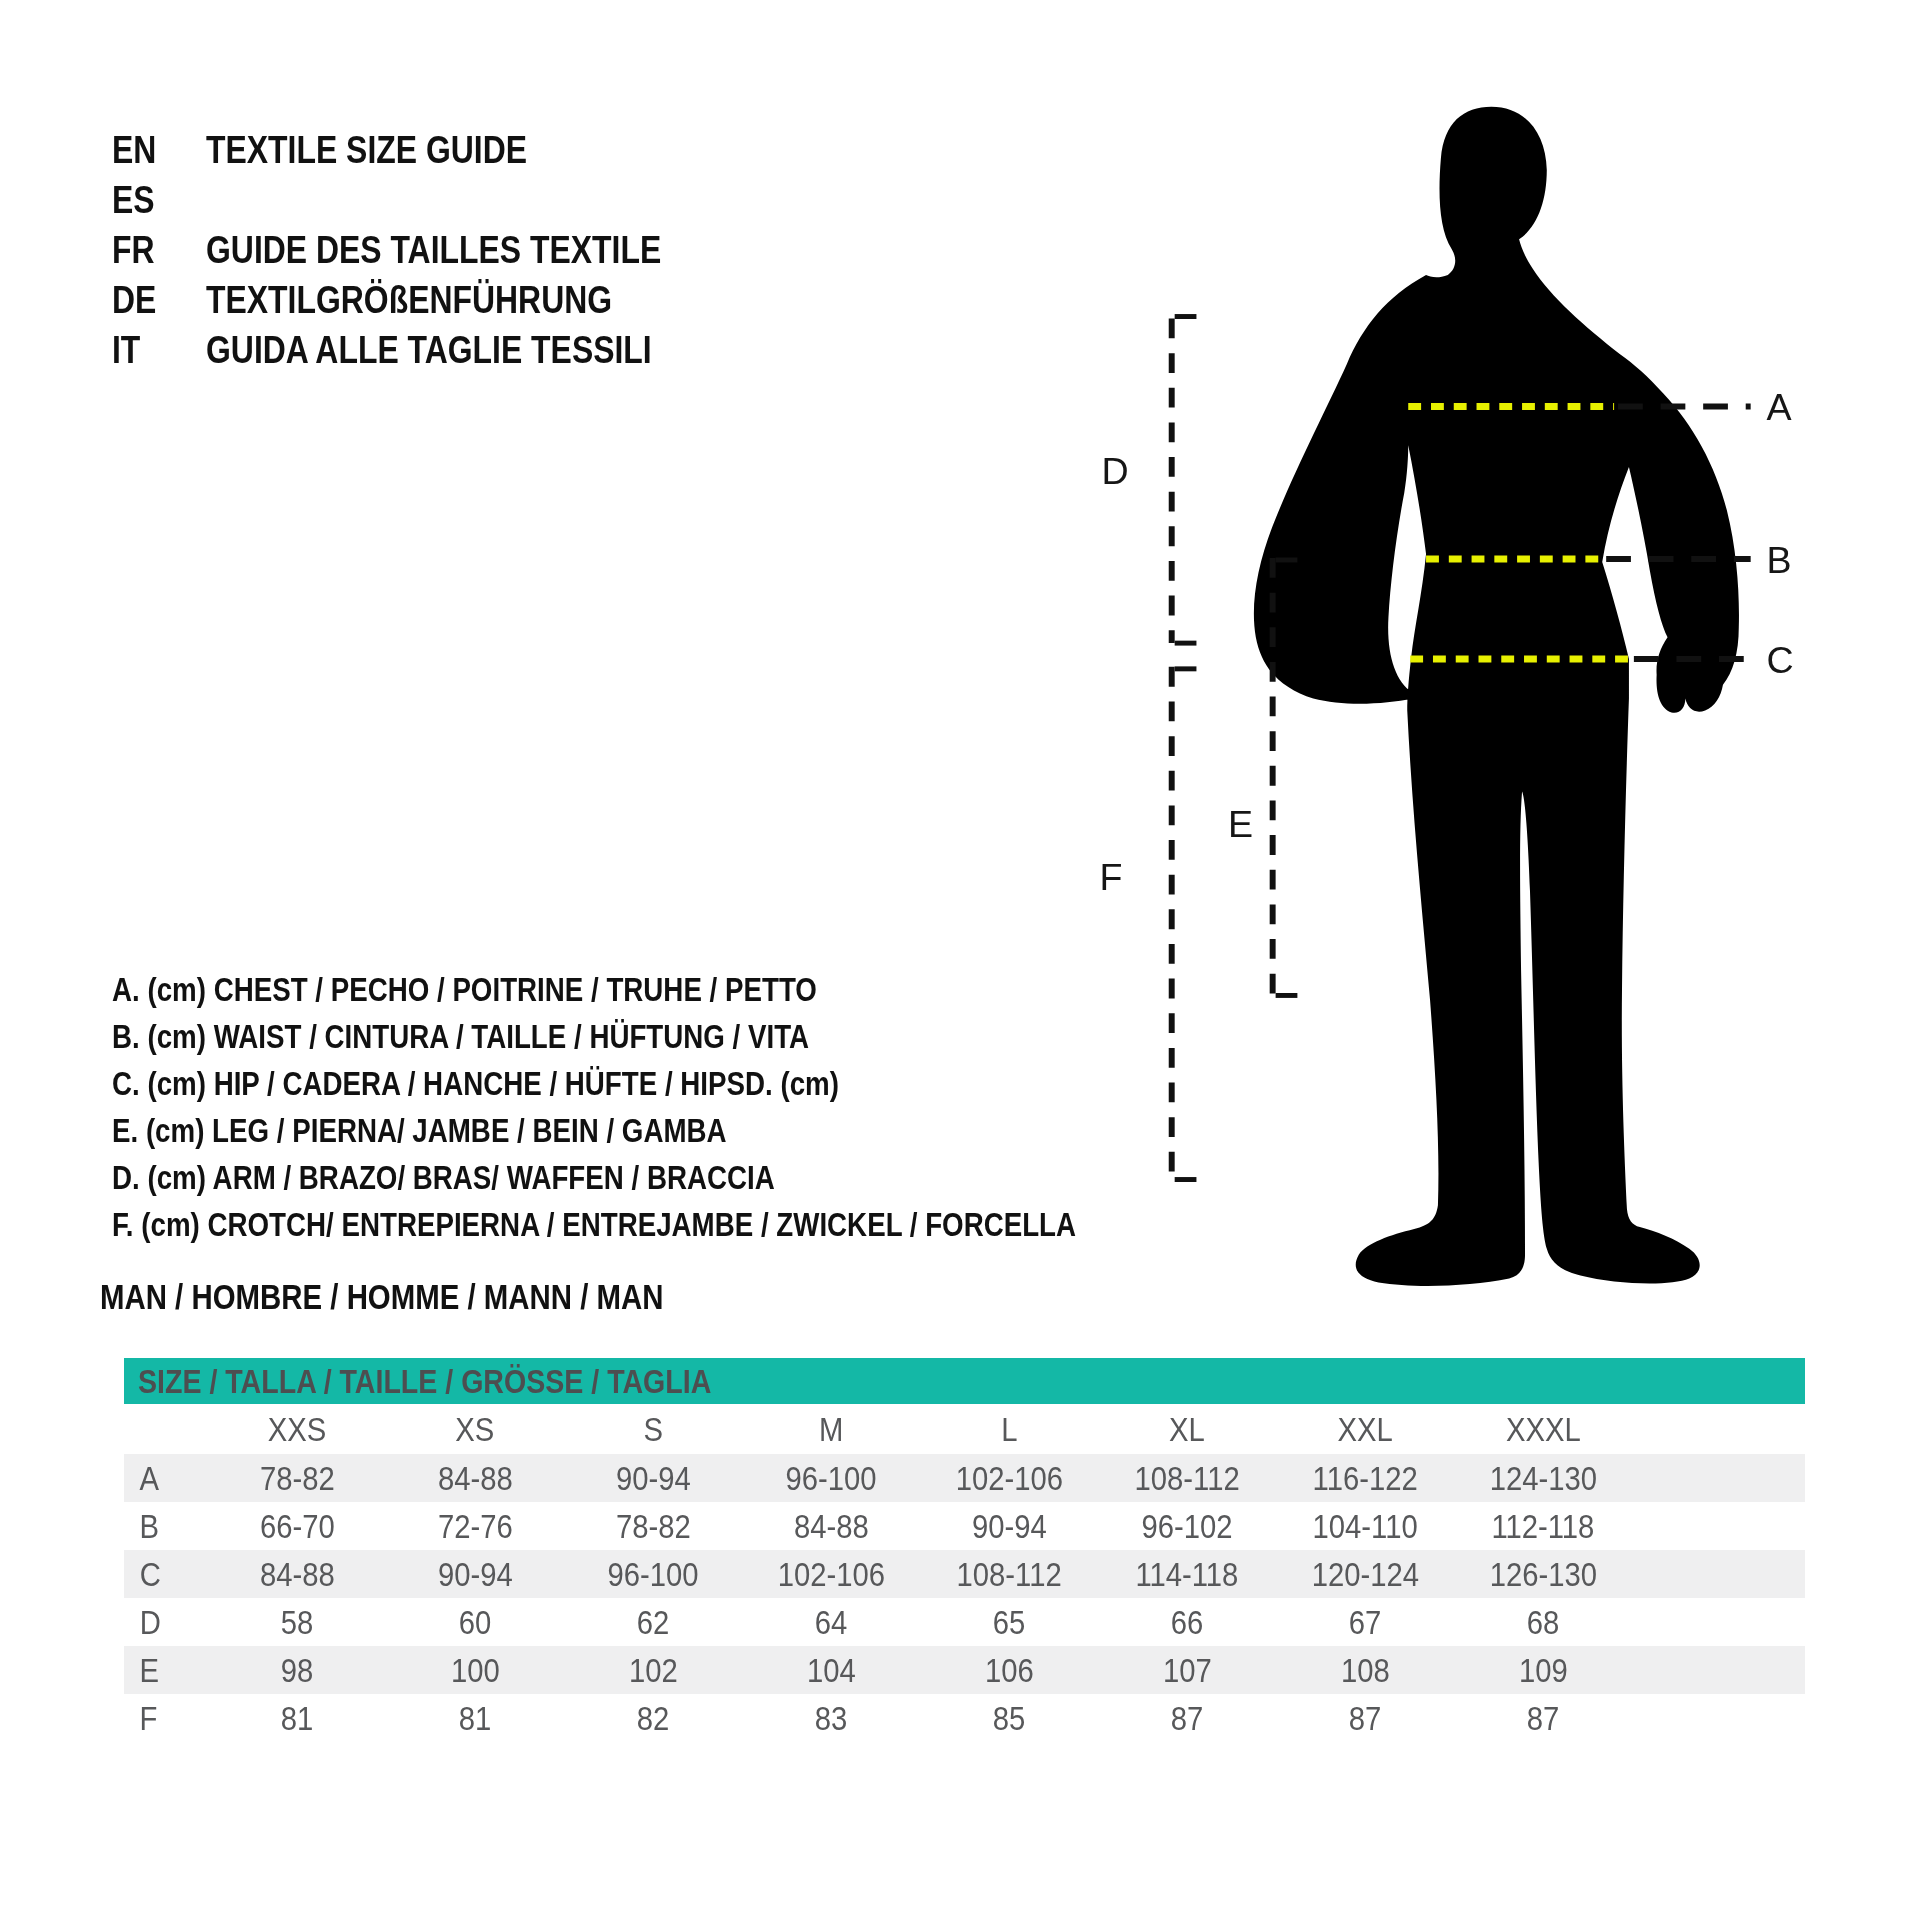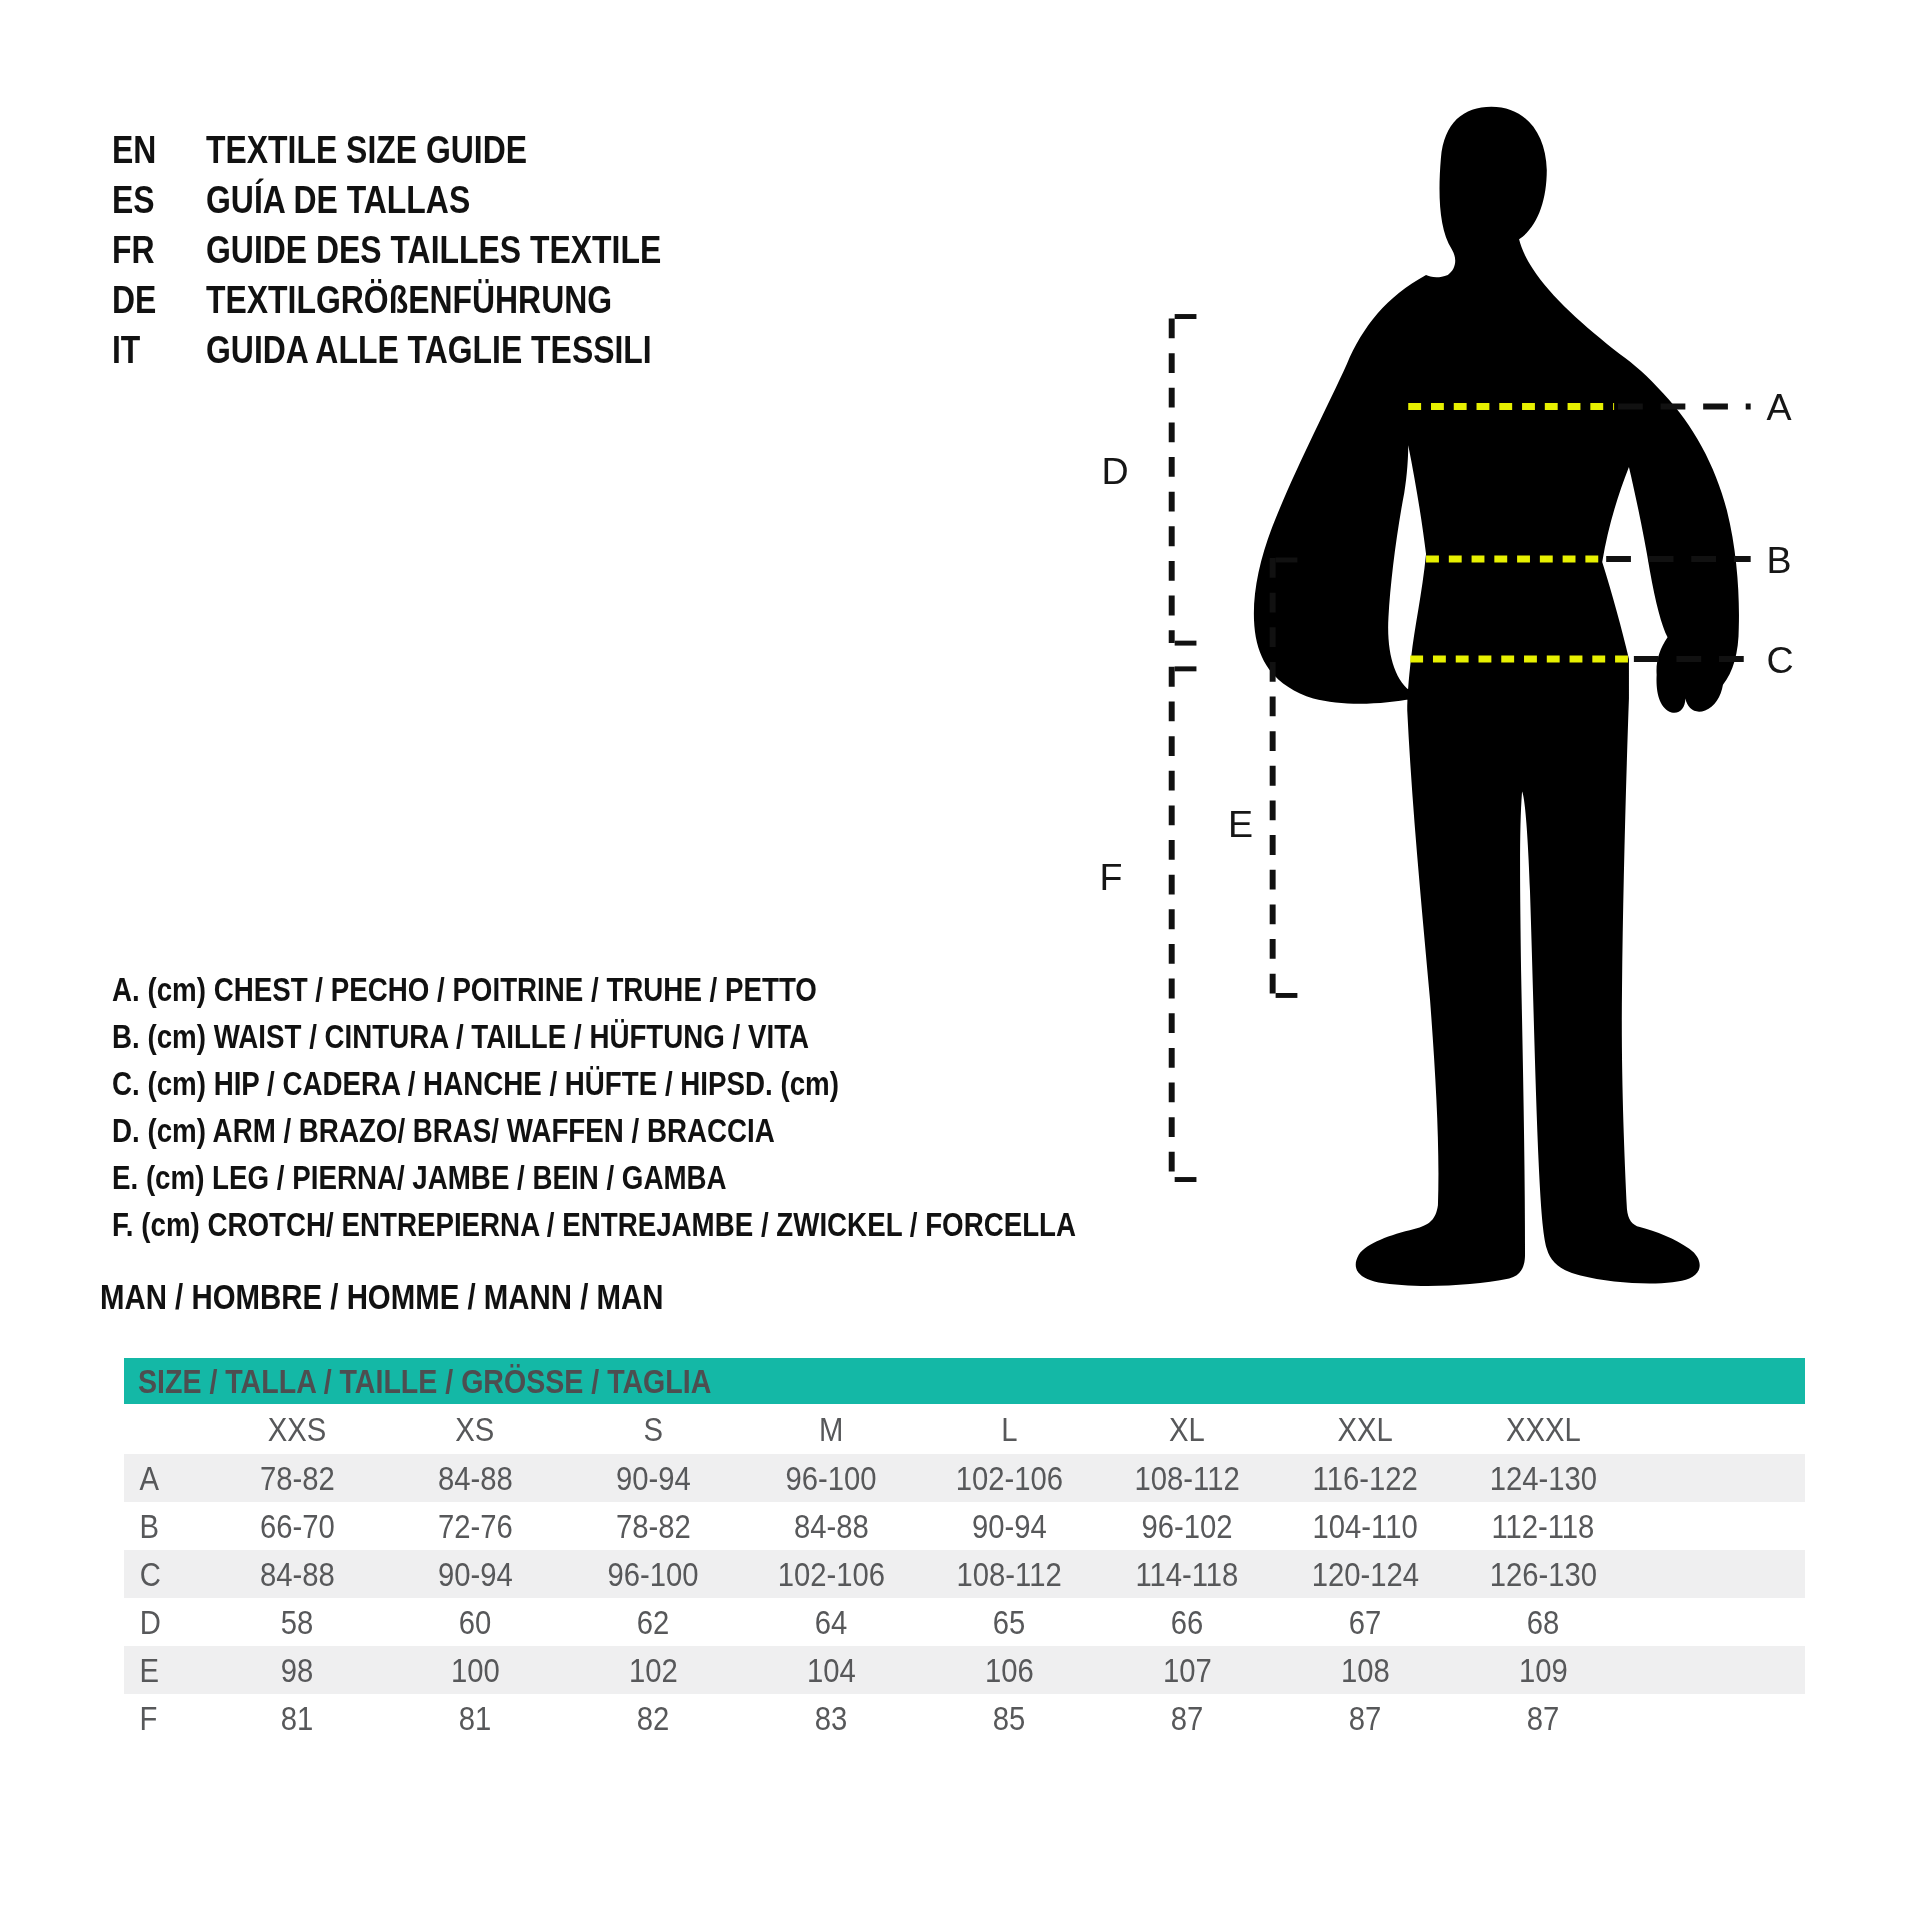--- a/index.html
+++ b/index.html
@@ -42,21 +42,20 @@
 
 <div class="canvas">
 
   <div class="lang-block">
     <div class="lang-row">
       <span class="lang-code"><span class="cond">EN</span></span>
       <span><span class="cond">TEXTILE SIZE GUIDE</span></span>
     </div>
     <div class="lang-row">
       <span class="lang-code"><span class="cond">ES</span></span>
-      <span><span class="cond">GUÍA DE TALLAS</span></span>
     </div>
     <div class="lang-row">
       <span class="lang-code"><span class="cond">FR</span></span>
       <span><span class="cond">GUIDE DES TAILLES TEXTILE</span></span>
     </div>
     <div class="lang-row">
       <span class="lang-code"><span class="cond">DE</span></span>
       <span><span class="cond">TEXTILGRÖßENFÜHRUNG</span></span>
     </div>
     <div class="lang-row">
@@ -149,22 +148,22 @@
     <line x1="1183" y1="674" x2="1183" y2="1194" stroke="#111111" stroke-width="6" stroke-dasharray="20 15"></line>
     <line x1="1186" y1="676" x2="1208" y2="676" stroke="#111111" stroke-width="5"></line>
     <line x1="1186" y1="1192" x2="1208" y2="1192" stroke="#111111" stroke-width="5"></line>
     <text class="fig-label" x="1110" y="899">F</text>
   </svg>
 
   <div class="legend-block">
     <div class="legend-row"><span class="cond">A. (cm) CHEST / PECHO / POITRINE / TRUHE / PETTO</span></div>
     <div class="legend-row"><span class="cond">B. (cm) WAIST / CINTURA / TAILLE / HÜFTUNG / VITA</span></div>
     <div class="legend-row"><span class="cond">C. (cm) HIP / CADERA / HANCHE / HÜFTE / HIPSD. (cm)</span></div>
+    <div class="legend-row"><span class="cond">E. (cm) LEG / PIERNA/ JAMBE / BEIN / GAMBA</span></div>
     <div class="legend-row"><span class="cond">D. (cm) ARM / BRAZO/ BRAS/ WAFFEN / BRACCIA</span></div>
-    <div class="legend-row"><span class="cond">E. (cm) LEG / PIERNA/ JAMBE / BEIN / GAMBA</span></div>
     <div class="legend-row"><span class="cond">F. (cm) CROTCH/ ENTREPIERNA / ENTREJAMBE / ZWICKEL / FORCELLA</span></div>
   </div>
 
   <div class="category-line"><span class="cond">MAN / HOMBRE / HOMME / MANN / MAN</span></div>
 
   <div class="size-table">
     <div class="thead"><span class="cond">SIZE / TALLA / TAILLE / GRÖSSE / TAGLIA</span></div>
 
     <div class="trow sizes">
       <div class="cell lab"></div>

